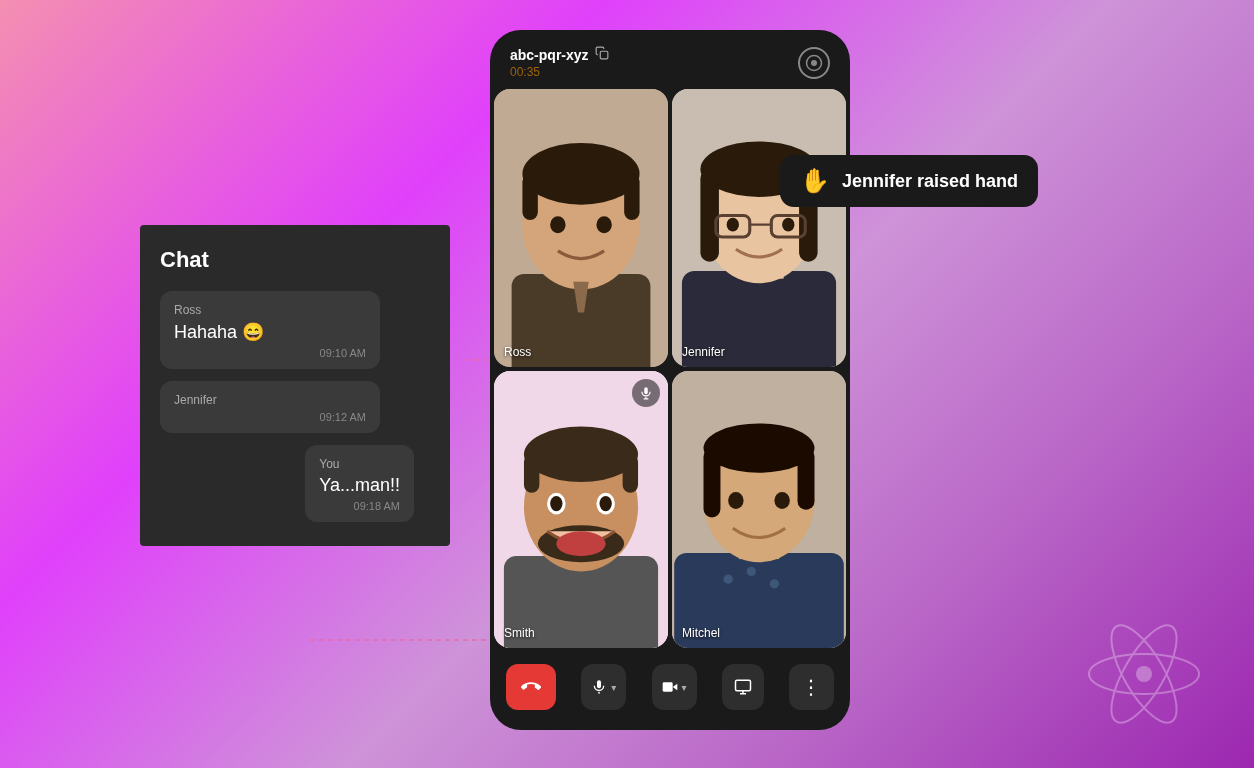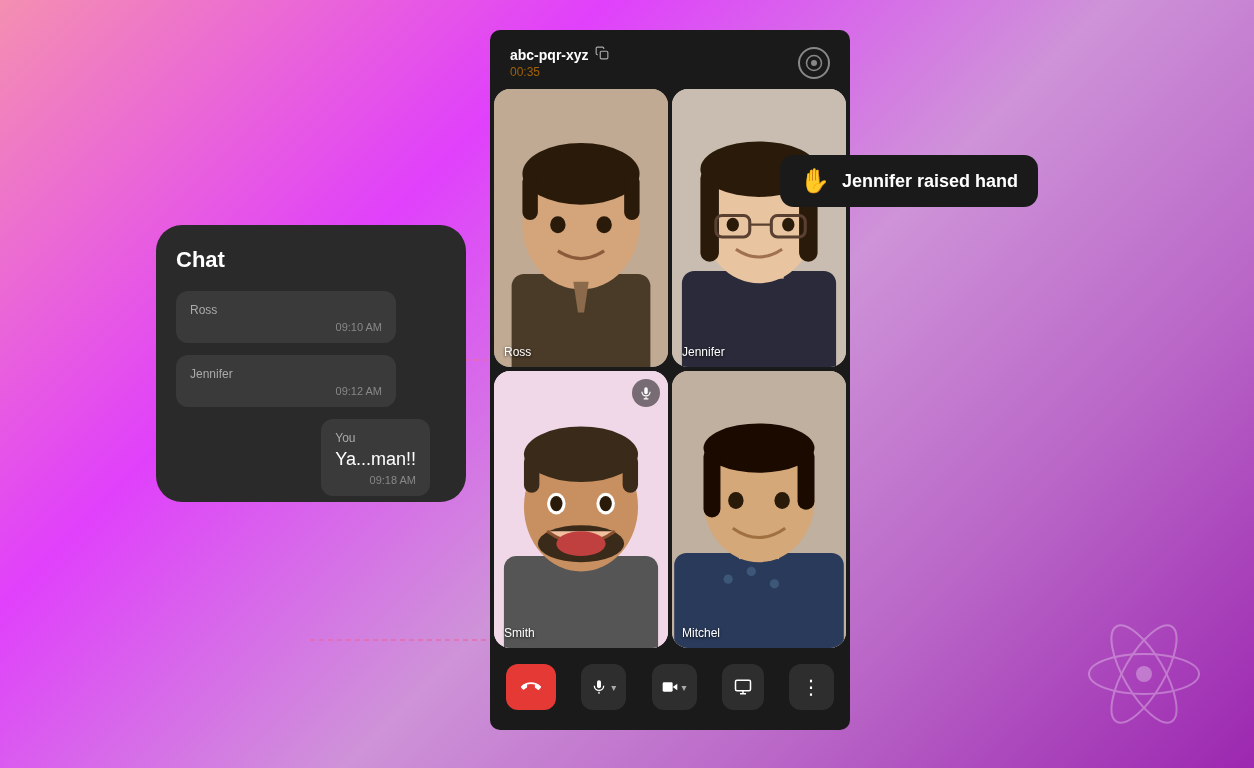--- a/index.html
+++ b/index.html
@@ -20,26 +20,26 @@
     .bg-overlay {
       position: absolute;
       inset: 0;
       background: linear-gradient(135deg, #f48fb1 0%, #e040fb 30%, #ce93d8 55%, #ba68c8 75%, #9c27b0 100%);
       z-index: 0;
     }
 
     
     .chat-panel {
       position: absolute;
-      left: 156px;
+      left: 140px;
       top: 225px;
       width: 310px;
       background: #2a2a2a;
-      border-radius: 26px;
-      padding: 22px 20px 6px 20px;
+      border-radius: 4px;
+      padding: 22px 20px 24px 20px;
       z-index: 10;
     }
 
     .chat-title {
       color: #fff;
       font-size: 22px;
       font-weight: 600;
       margin-bottom: 18px;
     }
 
@@ -81,21 +81,21 @@
     }
 
     
     .phone-frame {
       position: absolute;
       left: 490px;
       top: 30px;
       width: 360px;
       height: 700px;
       background: #1a1a1a;
-      border-radius: 10px;
+      border-radius: 31px;
       overflow: hidden;
       z-index: 10;
       display: flex;
       flex-direction: column;
     }
 
     .phone-header {
       padding: 16px 20px 10px 20px;
       display: flex;
       align-items: center;
@@ -282,20 +282,21 @@
   <line x1="310" y1="640" x2="494" y2="640" stroke="#e96aab" stroke-width="2" stroke-dasharray="5,4" opacity="0.7"></line>
 </svg>
 
 <div class="chat-panel">
   <div class="chat-title">Chat</div>
 
   <div class="chat-messages">
 
     <div class="message-bubble">
       <div class="sender-name">Ross</div>
+      <div class="message-text">Hahaha 😄</div>
       <div class="message-time">09:10 AM</div>
     </div>
 
     <div class="message-bubble">
       <div class="sender-name">Jennifer</div>
       <div class="message-time">09:12 AM</div>
     </div>
 
     <div class="message-bubble you">
       <div class="sender-name">You</div>

